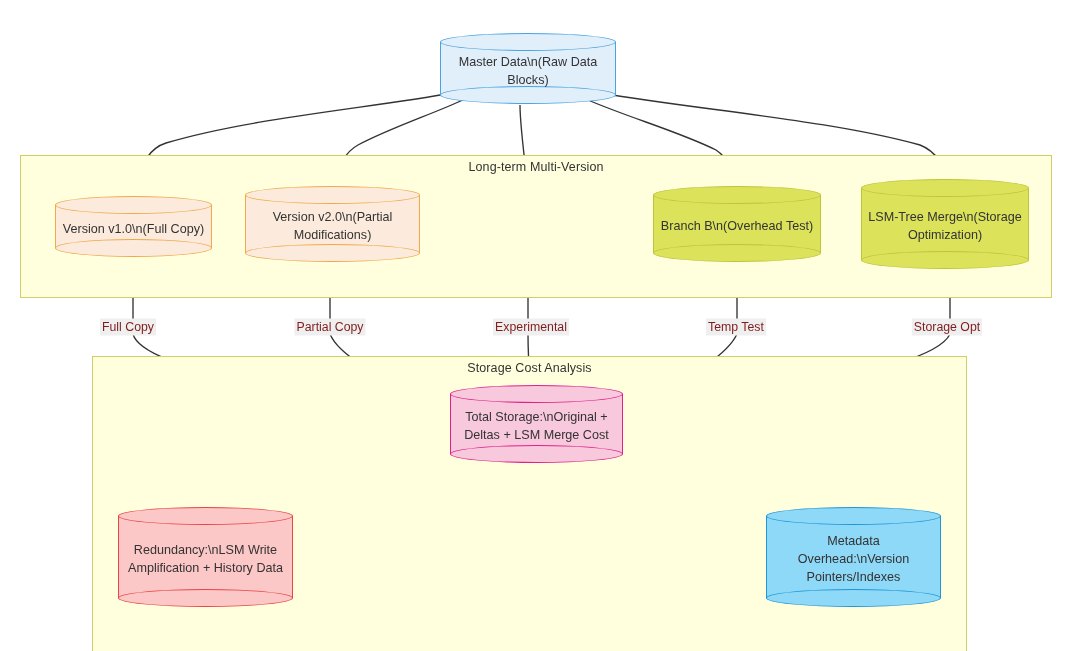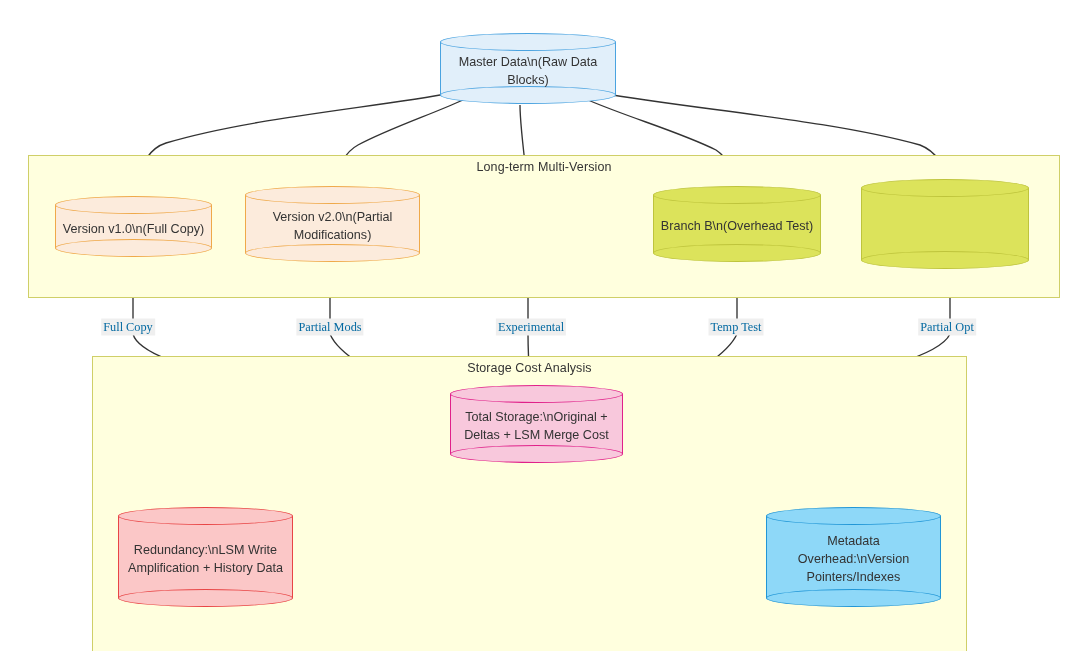--- a/index.html
+++ b/index.html
@@ -97,26 +97,25 @@
     color: #333333;
     padding: 0 5px;
     box-sizing: border-box;
     white-space: pre-line;
   }
   
   .edge-label {
     position: absolute;
     transform: translate(-50%, -50%);
     background: #efefef;
-    color: #0369a1;
+    color: #7f1d1d;
     font-size: 12.3px;
     line-height: 15px;
     padding: 1px 2px;
     white-space: nowrap;
-    font-family: Liberation Serif, serif;
   }
 </style>
 </head>
 <body>
 
 <div id="canvas">
 
   <svg id="edges" viewBox="0 0 1080 651">
     <defs>
       <marker id="arrow" viewBox="0 0 10 10" refX="9" refY="5" markerWidth="6.5" markerHeight="6.5" orient="auto-start-reverse">
@@ -135,21 +134,21 @@
       <path d="M 330,262 L 330,334 C 340,358 390,382 430,398 C 437,401 442,403 446,405"></path>
       <path d="M 528,256 L 528,334 C 528,352 529,368 530,382"></path>
       <path d="M 737,262 L 737,334 C 726,358 680,382 645,398 C 640,400 636,402 633,404"></path>
       <path d="M 950,268 L 950,334 C 938,360 840,382 716,400 C 684,405 658,409 639,412"></path>
 
       <path d="M 460,460 C 400,470 300,480 235,498 C 224,501 217,505 212,509"></path>
       <path d="M 614,460 C 672,470 770,481 838,499 C 849,502 856,506 861,510"></path>
     </g>
   </svg>
 
-  <div class="subgraph" style="left:28px; top:155px; width:1032px; height:143px;">
+  <div class="subgraph" style="left:20px; top:155px; width:1032px; height:143px;">
     <div class="subgraph-title">Long-term Multi-Version</div>
   </div>
 
   <div class="subgraph" style="left:92px; top:356px; width:875px; height:340px;">
     <div class="subgraph-title">Storage Cost Analysis</div>
   </div>
 
   <div class="cyl" style="left:440px; top:33px; width:176px; height:71px; --fill:#E1EFFA; --stroke:#4AA3E0;">
     <div class="body"></div>
     <div class="bottom"></div>
@@ -176,20 +175,21 @@
     <div class="body"></div>
     <div class="bottom"></div>
     <div class="top"></div>
     <div class="label">Branch B\n(Overhead Test)</div>
   </div>
 
   <div class="cyl" style="left:861px; top:179px; width:168px; height:90px; --fill:#DCE35B; --stroke:#BEC43C;">
     <div class="body"></div>
     <div class="bottom"></div>
     <div class="top"></div>
+    <div class="label">LSM-Tree Merge\n(Storage Optimization)</div>
   </div>
 
   <div class="cyl" style="left:450px; top:385px; width:173px; height:78px; --fill:#F8C8DC; --stroke:#E0218A;">
     <div class="body"></div>
     <div class="bottom"></div>
     <div class="top"></div>
     <div class="label">Total Storage:\nOriginal + Deltas + LSM Merge Cost</div>
   </div>
 
   <div class="cyl" style="left:118px; top:507px; width:175px; height:100px; --fill:#FBC7C7; --stroke:#E84545;">
@@ -200,18 +200,18 @@
   </div>
 
   <div class="cyl" style="left:766px; top:507px; width:175px; height:100px;border-radius:19px; --fill:#8ED8F8; --stroke:#2196D6;">
     <div class="body"></div>
     <div class="bottom"></div>
     <div class="top"></div>
     <div class="label">Metadata Overhead:\nVersion Pointers/Indexes</div>
   </div>
 
   <div class="edge-label" style="left:128px; top:327px;">Full Copy</div>
-  <div class="edge-label" style="left:330px; top:327px;">Partial Mods</div>
+  <div class="edge-label" style="left:330px; top:327px;">Partial Copy</div>
   <div class="edge-label" style="left:531px; top:327px;">Experimental</div>
   <div class="edge-label" style="left:736px; top:327px;">Temp Test</div>
-  <div class="edge-label" style="left:947px; top:327px;">Partial Opt</div>
+  <div class="edge-label" style="left:947px; top:327px;">Storage Opt</div>
 
 </div>
 
 </body></html>

